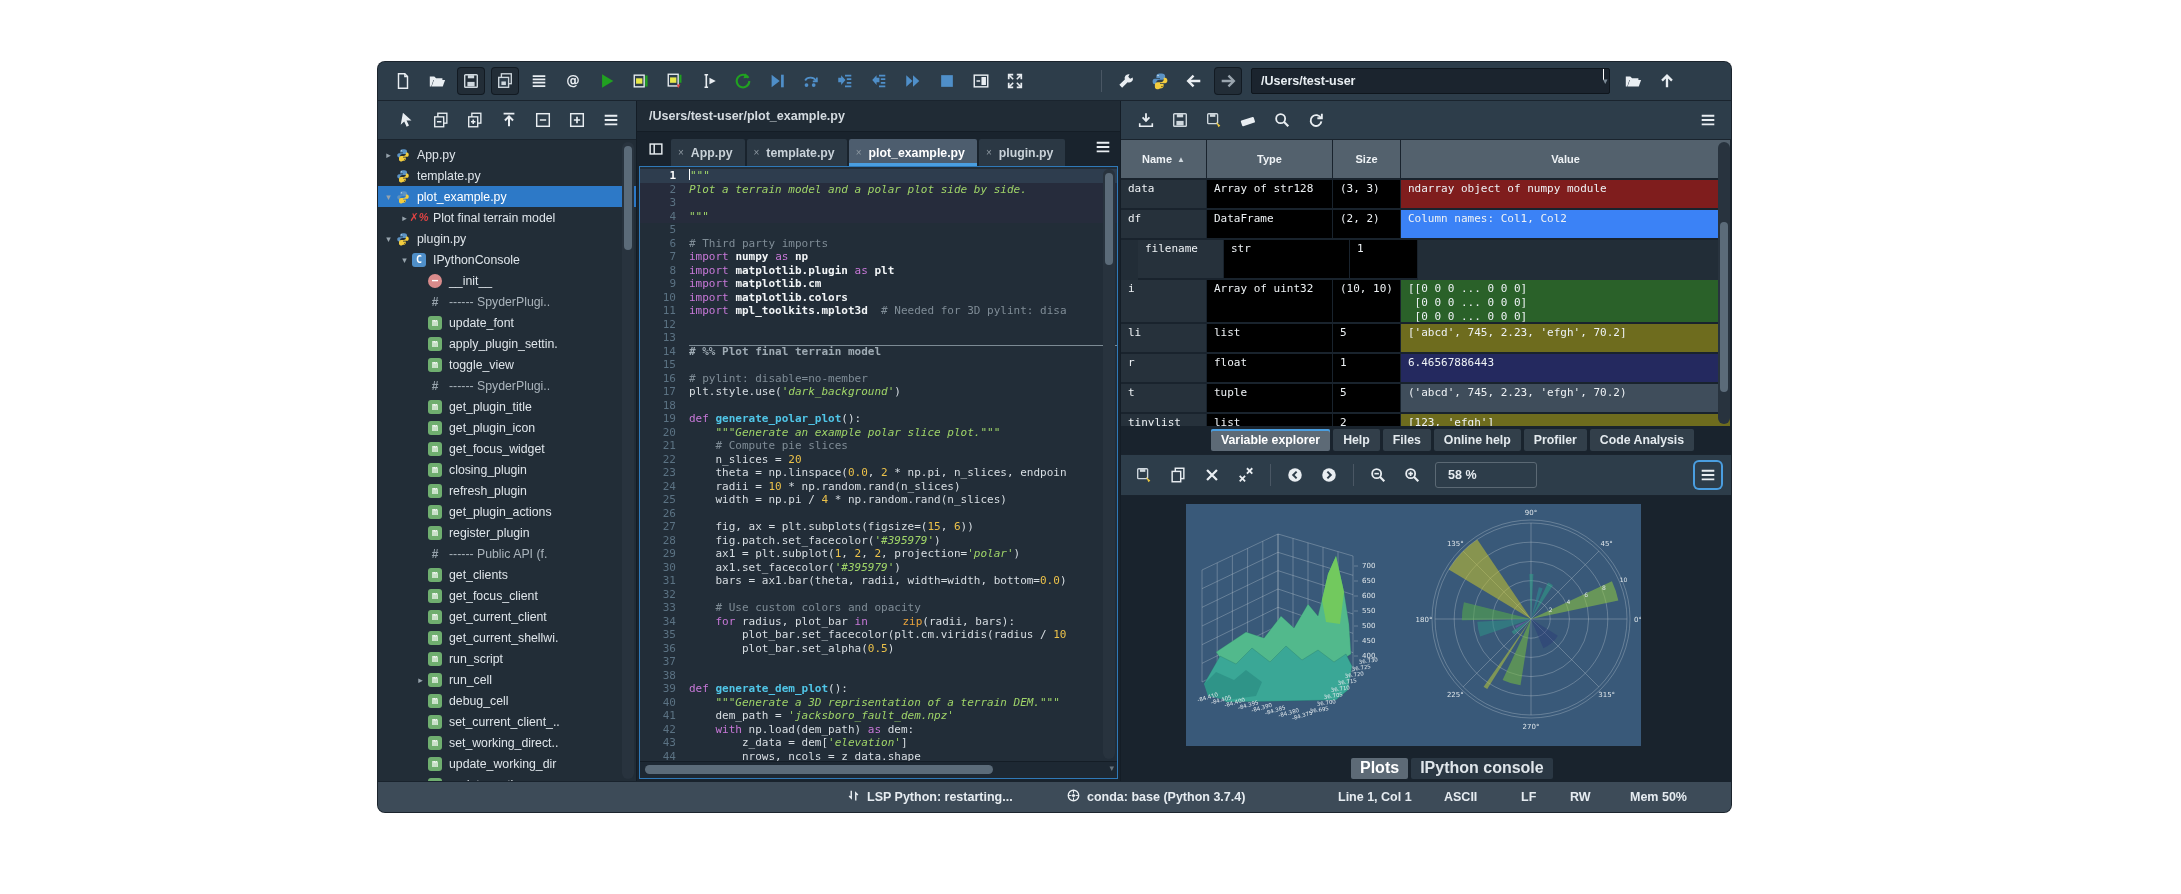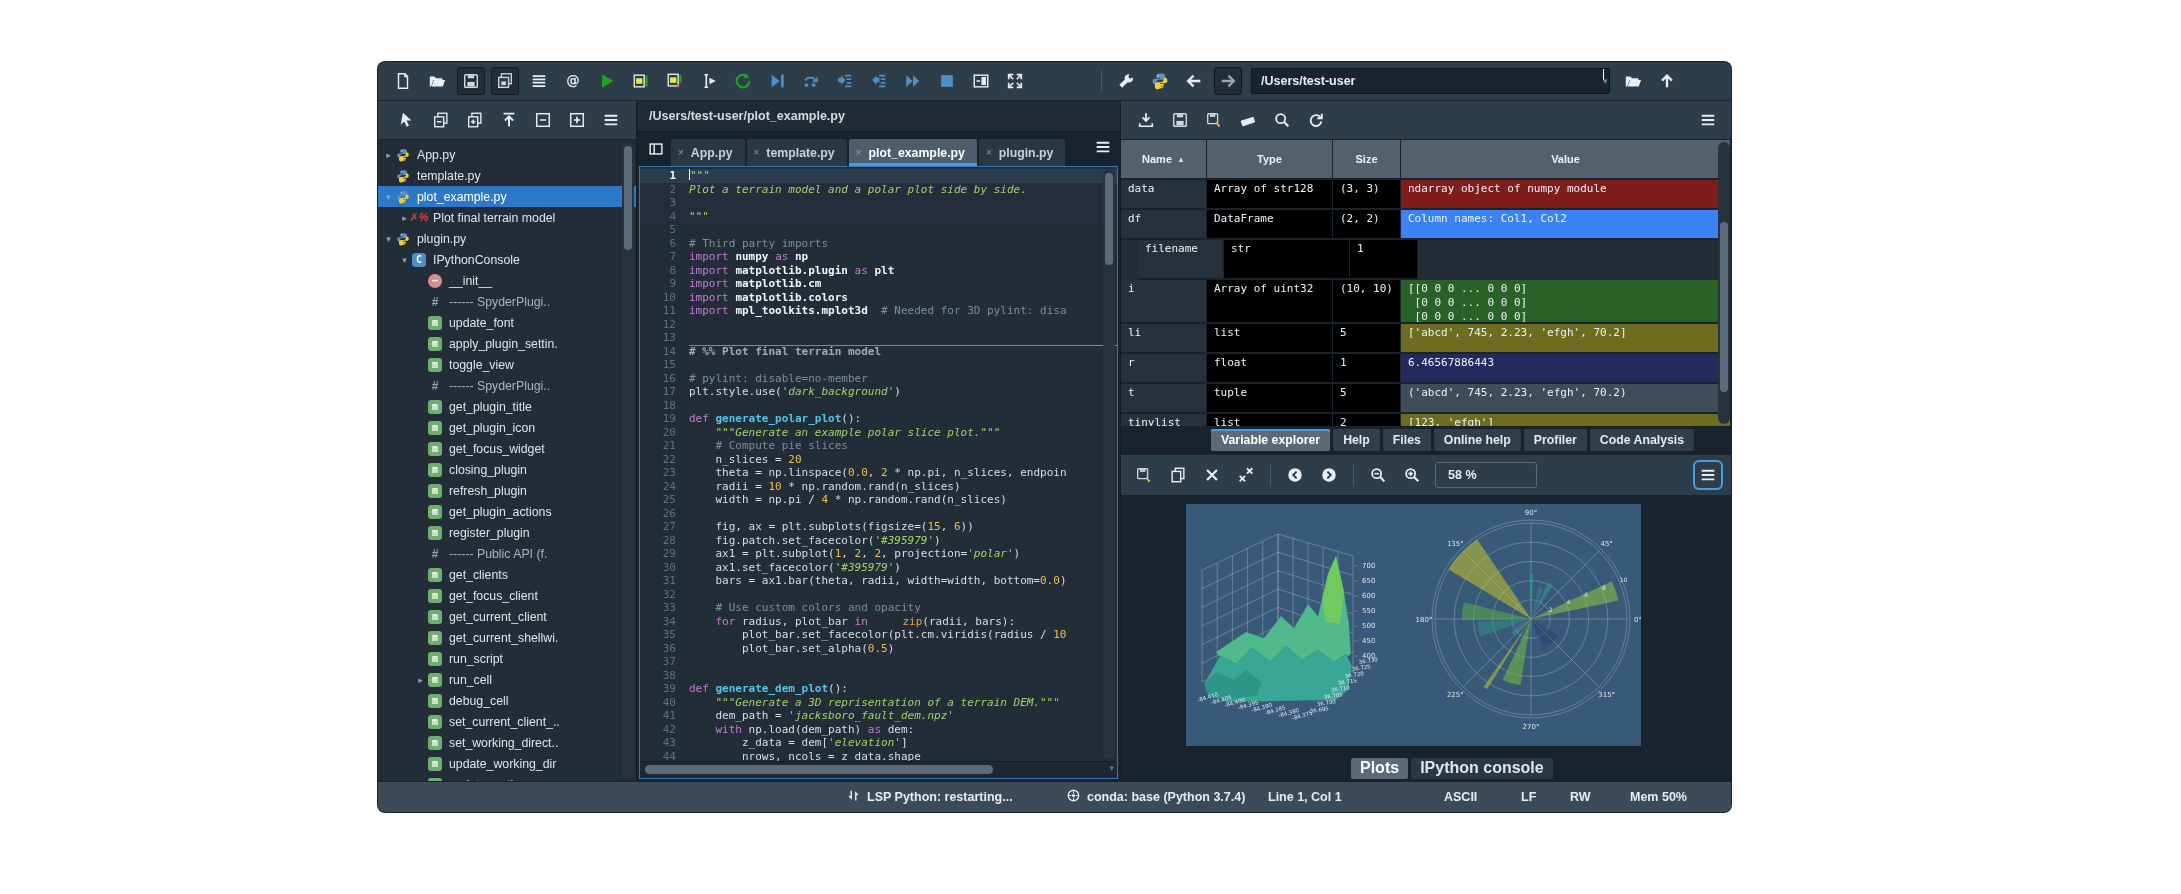--- a/index.html
+++ b/index.html
@@ -1099,21 +1099,21 @@
           <span>LSP Python: restarting...</span>
         </div>
         <div class="sitem" style="left: 688px;">
           <span><svg viewBox="0 0 20 20" width="15" height="15">
               <circle cx="10" cy="10" r="7" fill="none" stroke="#e9eef2" stroke-width="1.8"></circle>
               <circle cx="10" cy="10" r="2.1" fill="#e9eef2"></circle>
               <path d="M10 3v4.2M10 12.8V17M3 10h4.2M12.8 10H17" stroke="#e9eef2" stroke-width="1.3"></path>
             </svg></span>
           <span>conda: base (Python 3.7.4)</span>
         </div>
-        <div class="sitem" style="left: 890px; align-items: center;">
+        <div class="sitem" style="left: 960px; align-items: center;">
           <span>Line 1, Col 1</span>
         </div>
         <div class="sitem" style="left: 1066px;">
           <span>ASCII</span>
         </div>
         <div class="sitem" style="left: 1143px;">
           <span>LF</span>
         </div>
         <div class="sitem" style="left: 1192px;">
           <span>RW</span>

